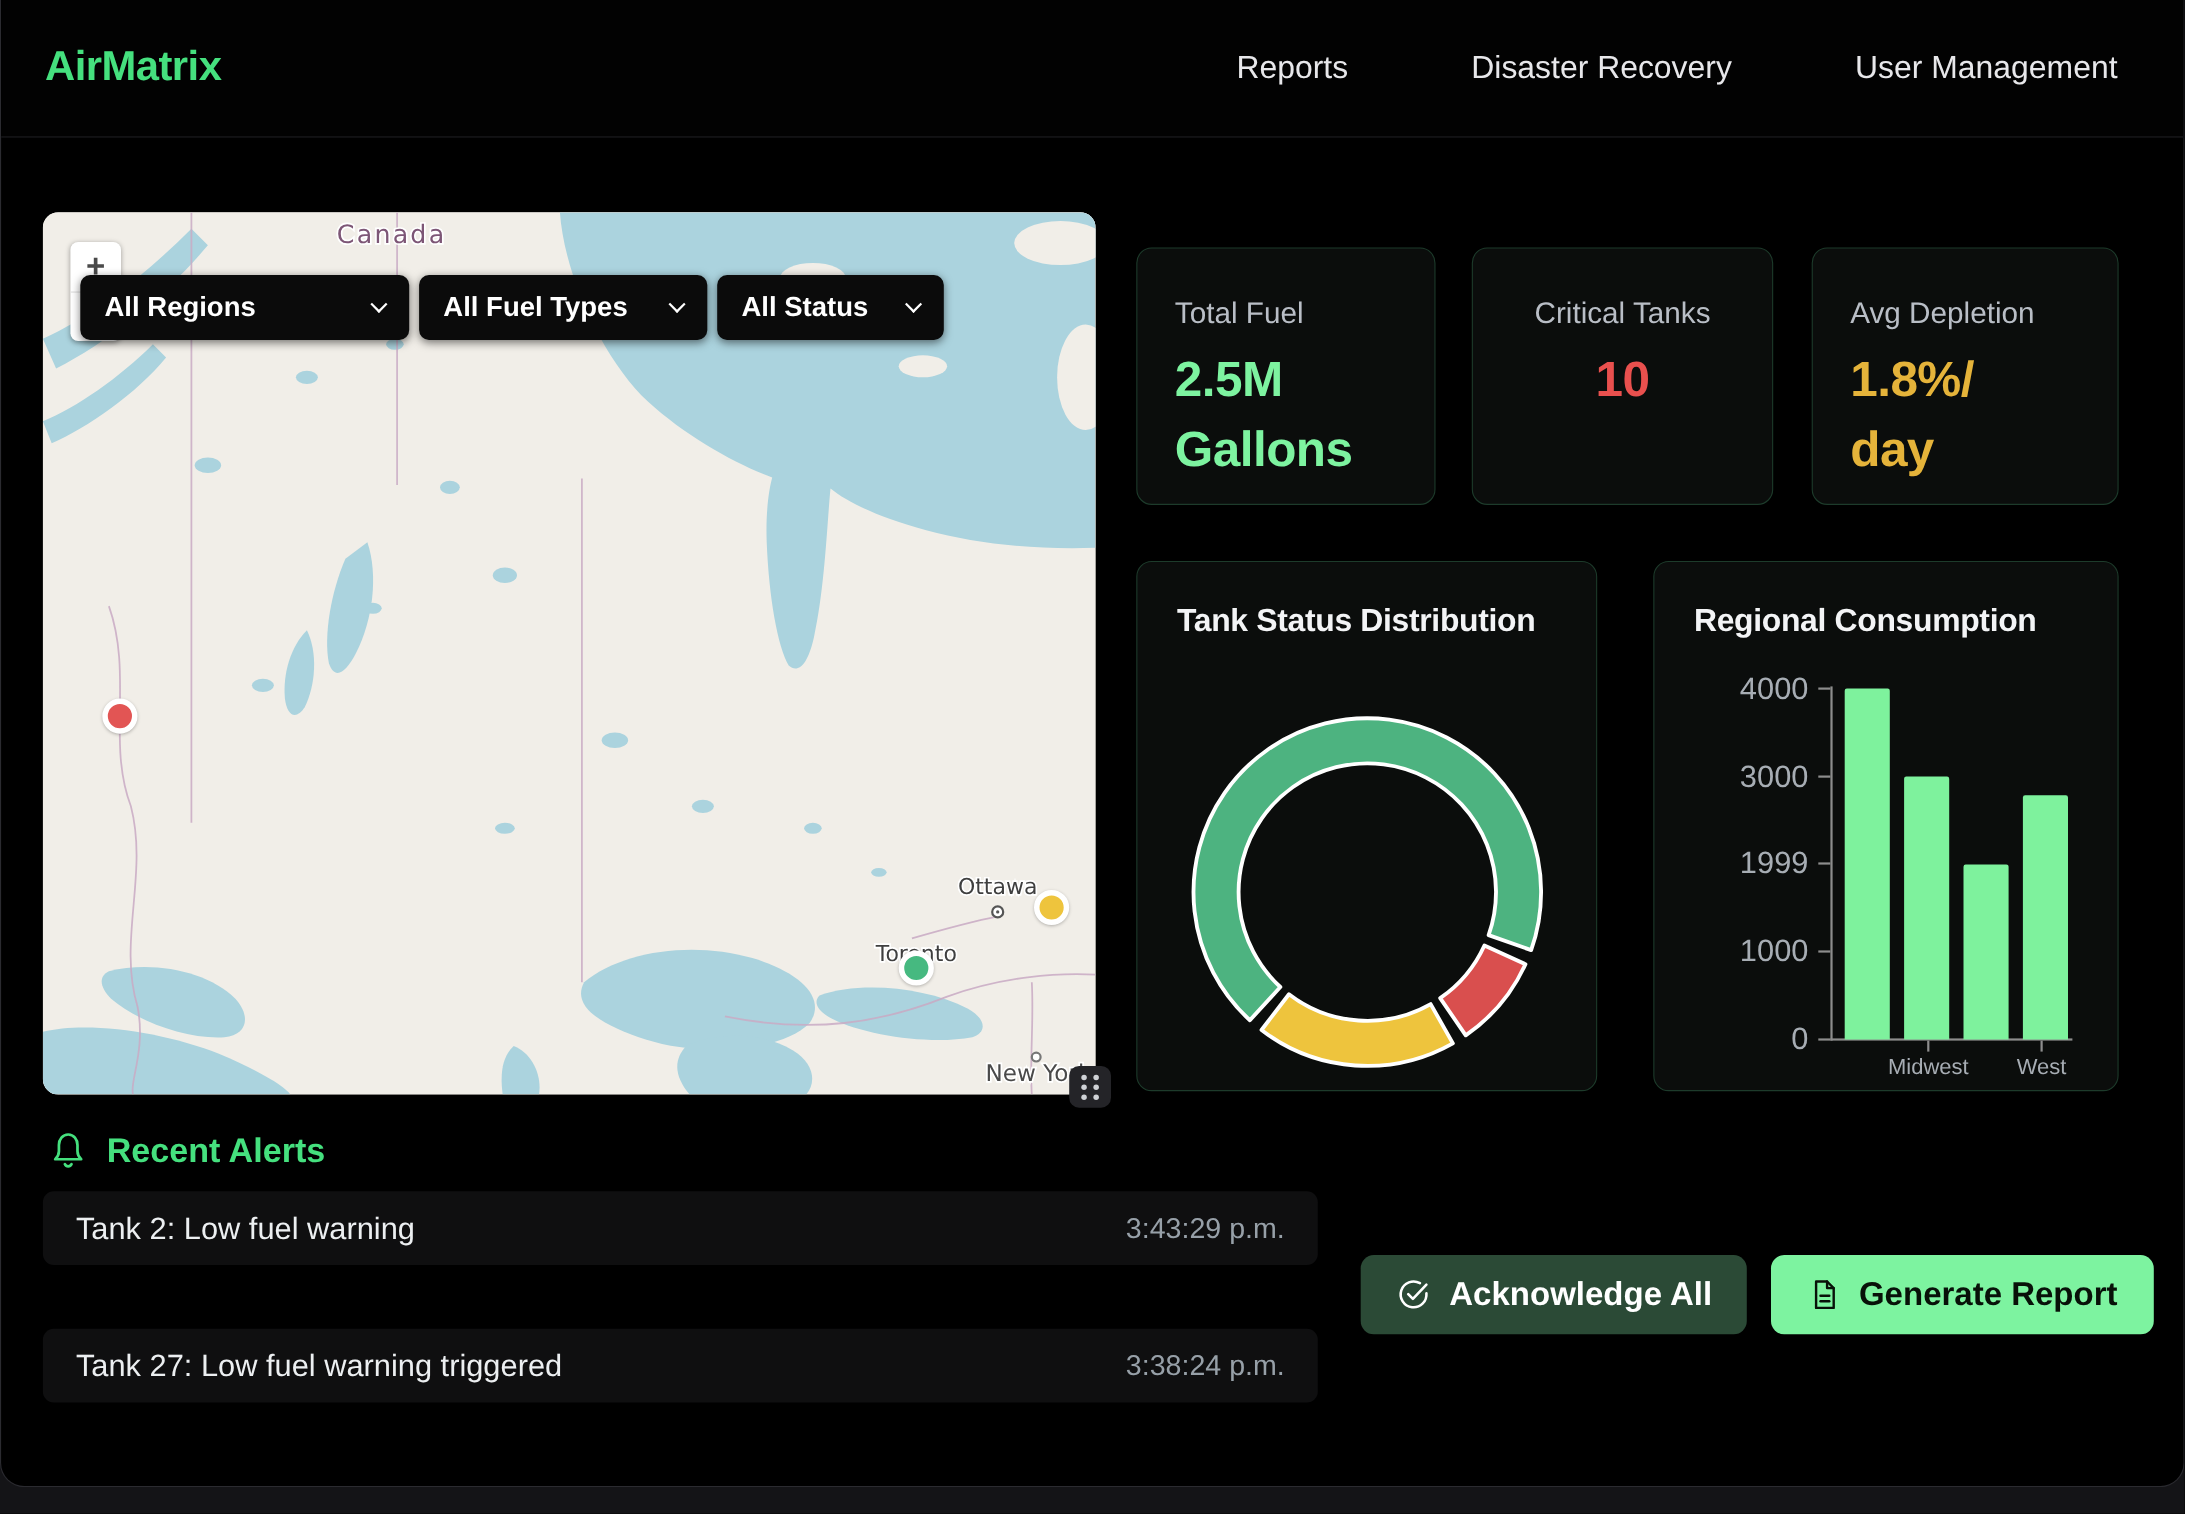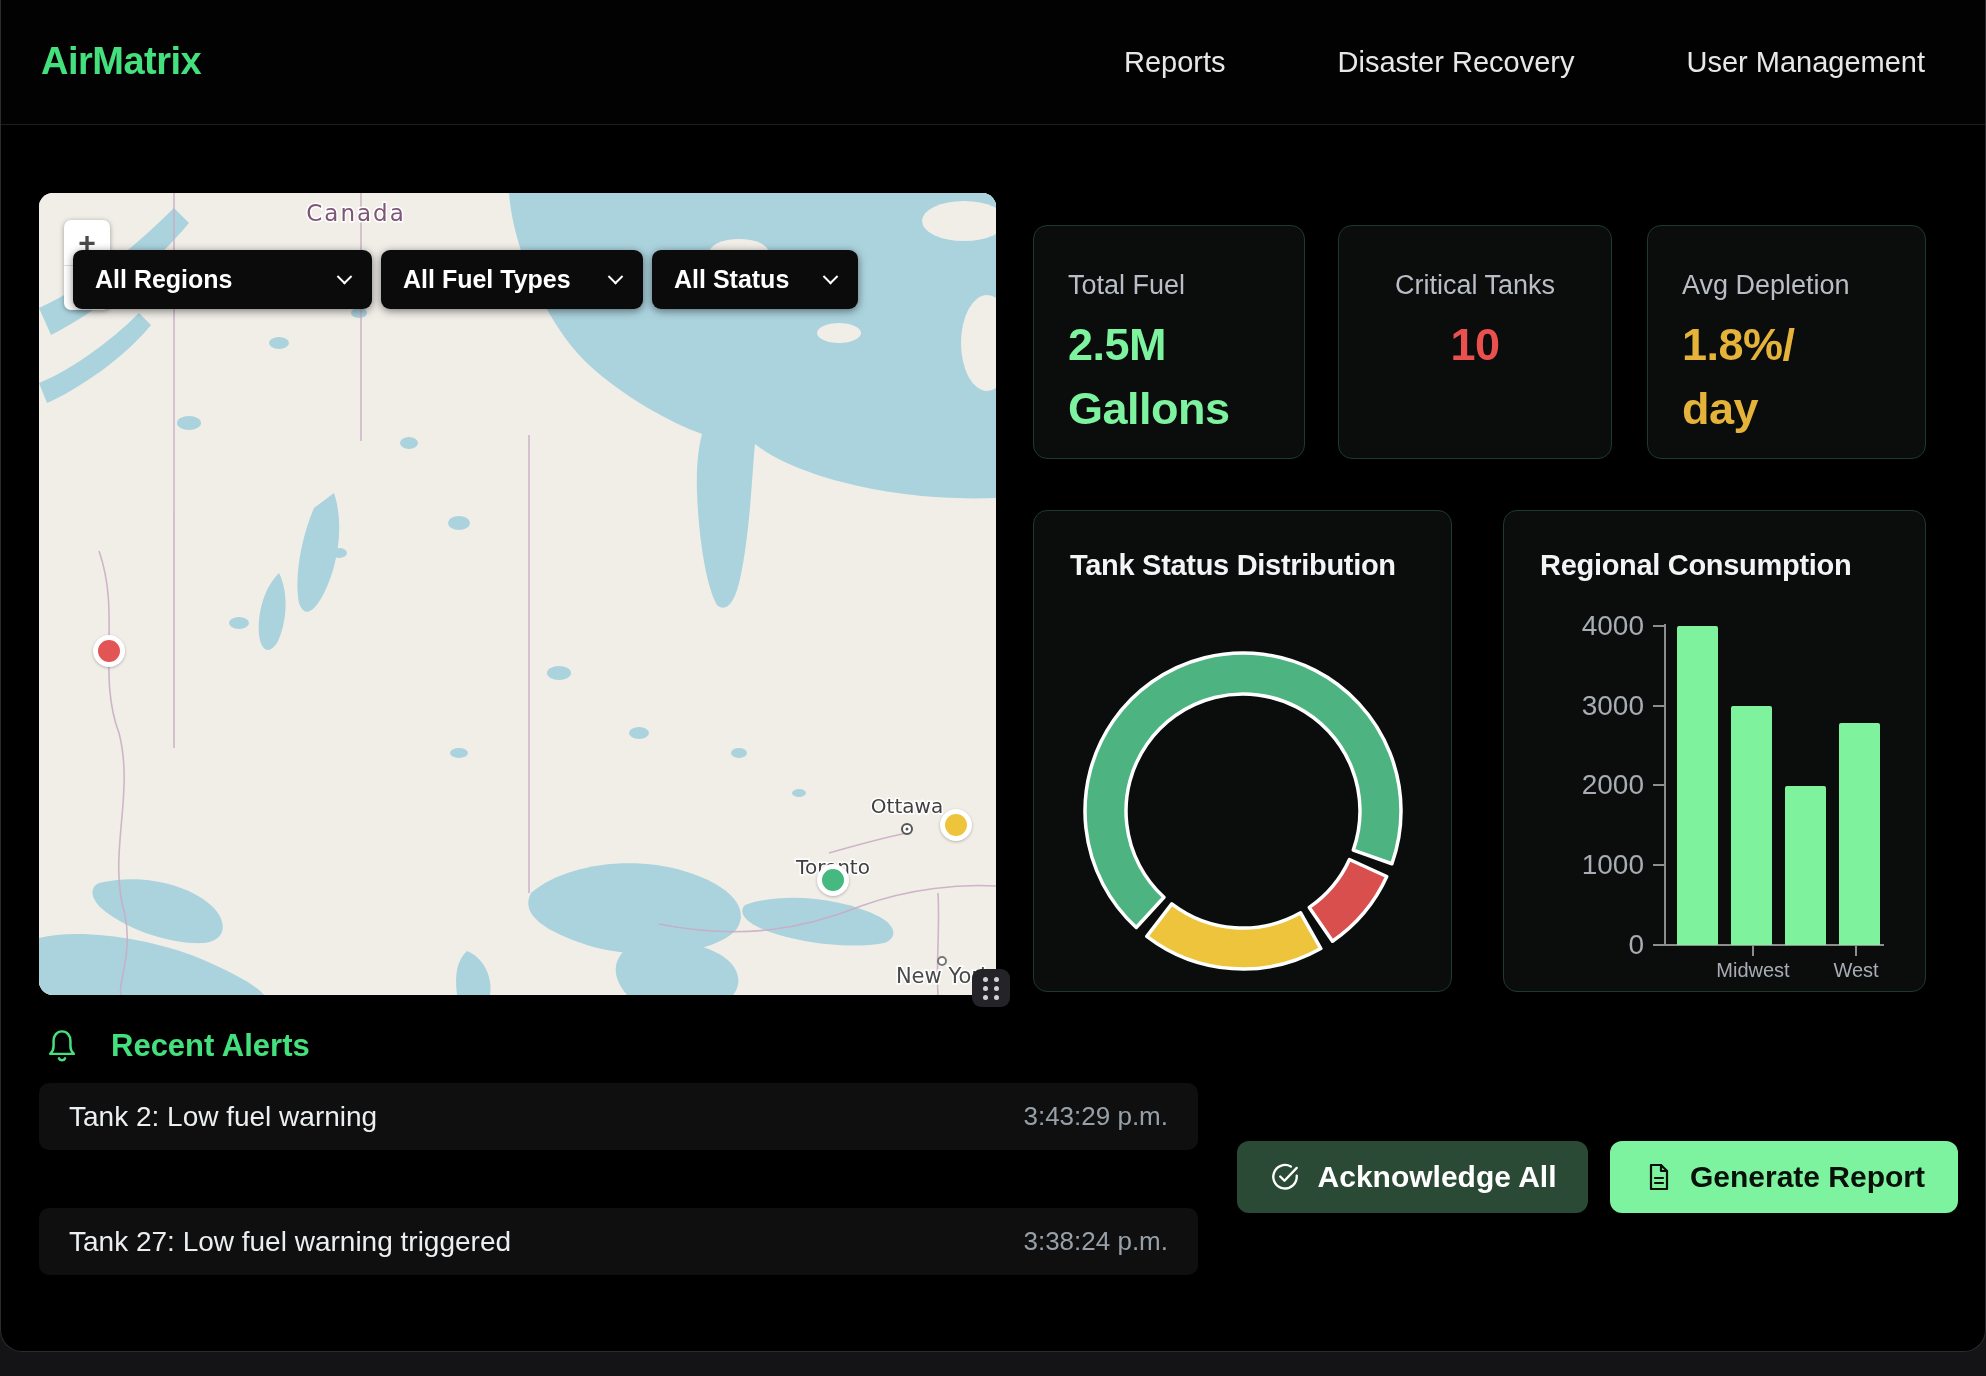--- a/index.html
+++ b/index.html
@@ -70,21 +70,21 @@
   .ylab { position:absolute; left:18px; width:122px; text-align:right; font-size:28px; color:#a7adb4;
           line-height:32px; }
   .bars { position:absolute; left:166px; top:115px; width:216px; height:319px; display:flex;
           align-items:flex-end; }
   .bar-slot { flex:1; display:flex; justify-content:center; align-items:flex-end; height:100%; }
   .bar { width:41px; border-radius:2px 2px 0 0; }
   .xmark { position:absolute; top:435px; width:2px; height:10px; background:#8d8d8d; }
   .xlab { position:absolute; top:448px; transform:translateX(-50%); font-size:20px; color:#a7adb4; }
 
   
-  .alerts-header { position:absolute; left:44px; top:1028px; display:flex; align-items:center; gap:32px; }
+  .alerts-header { position:absolute; left:44px; top:1028px; display:flex; align-items:center; gap:18px; }
   .alerts-title { font-size:31px; font-weight:700; }
   .alert-row { position:absolute; left:38px; width:1159px; height:67px; background:#0f0f10; border-radius:10px;
                display:flex; align-items:center; justify-content:space-between; padding:0 30px; }
   .alert-msg { font-size:28px; font-weight:500; color:#eceff1; }
   .alert-time { font-size:26px; color:#97a0a8; }
 
   .btn { position:absolute; top:1141px; height:72px; border-radius:12px; display:flex; align-items:center;
          justify-content:center; gap:17px; font-size:30px; font-weight:700; cursor:pointer; }
   .ack-btn { left:1236px; width:351px; color:#fff; }
   .report-btn { left:1609px; width:348px; color:#081109; }
@@ -241,21 +241,21 @@
     <div class="chart-title">Regional Consumption</div>
     <div class="ax-y"></div>
     <div class="ax-x"></div>
     <div class="ymark" style="top:114px"></div>
     <div class="ymark" style="top:194px"></div>
     <div class="ymark" style="top:273px"></div>
     <div class="ymark" style="top:353px"></div>
     <div class="ymark" style="top:433px"></div>
     <div class="ylab" style="top:99px">4000</div>
     <div class="ylab" style="top:179px">3000</div>
-    <div class="ylab" style="top:258px">2000</div>
+    <div class="ylab" style="top:258px">1999</div>
     <div class="ylab" style="top:338px">1000</div>
     <div class="ylab" style="top:418px">0</div>
     <div class="bars">
       <div class="bar-slot">
           <div class="bar" style="background-color: rgb(126, 242, 157); height: 100%;"></div>
         </div>
       <div class="bar-slot">
           <div class="bar" style="background-color: rgb(126, 242, 157); height: 75%;"></div>
         </div>
       <div class="bar-slot">

